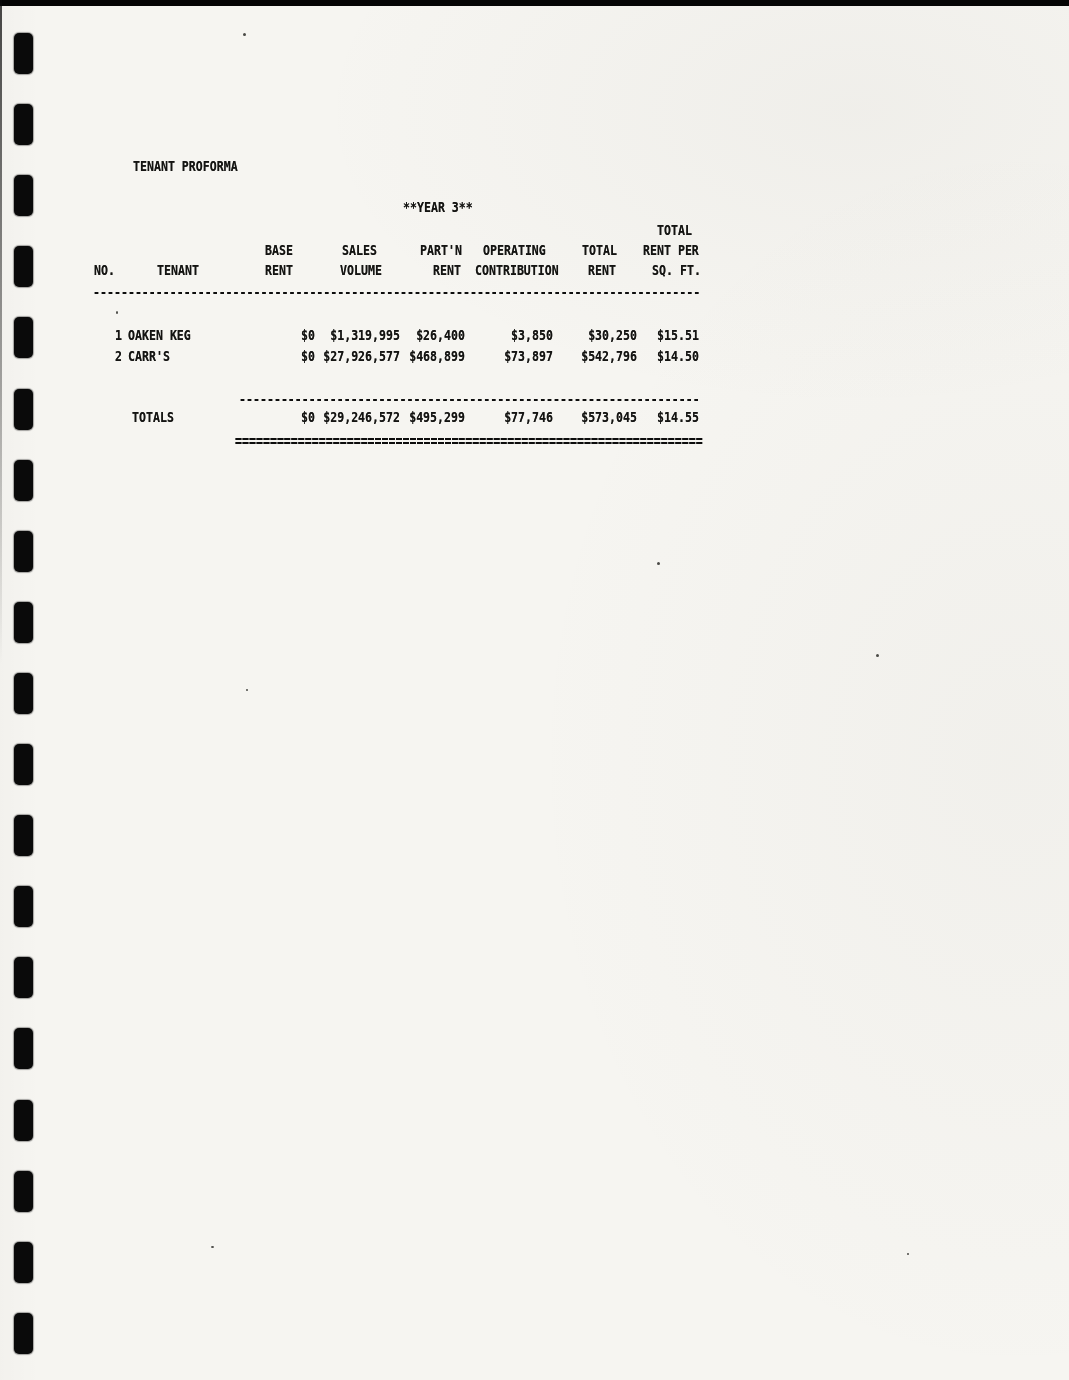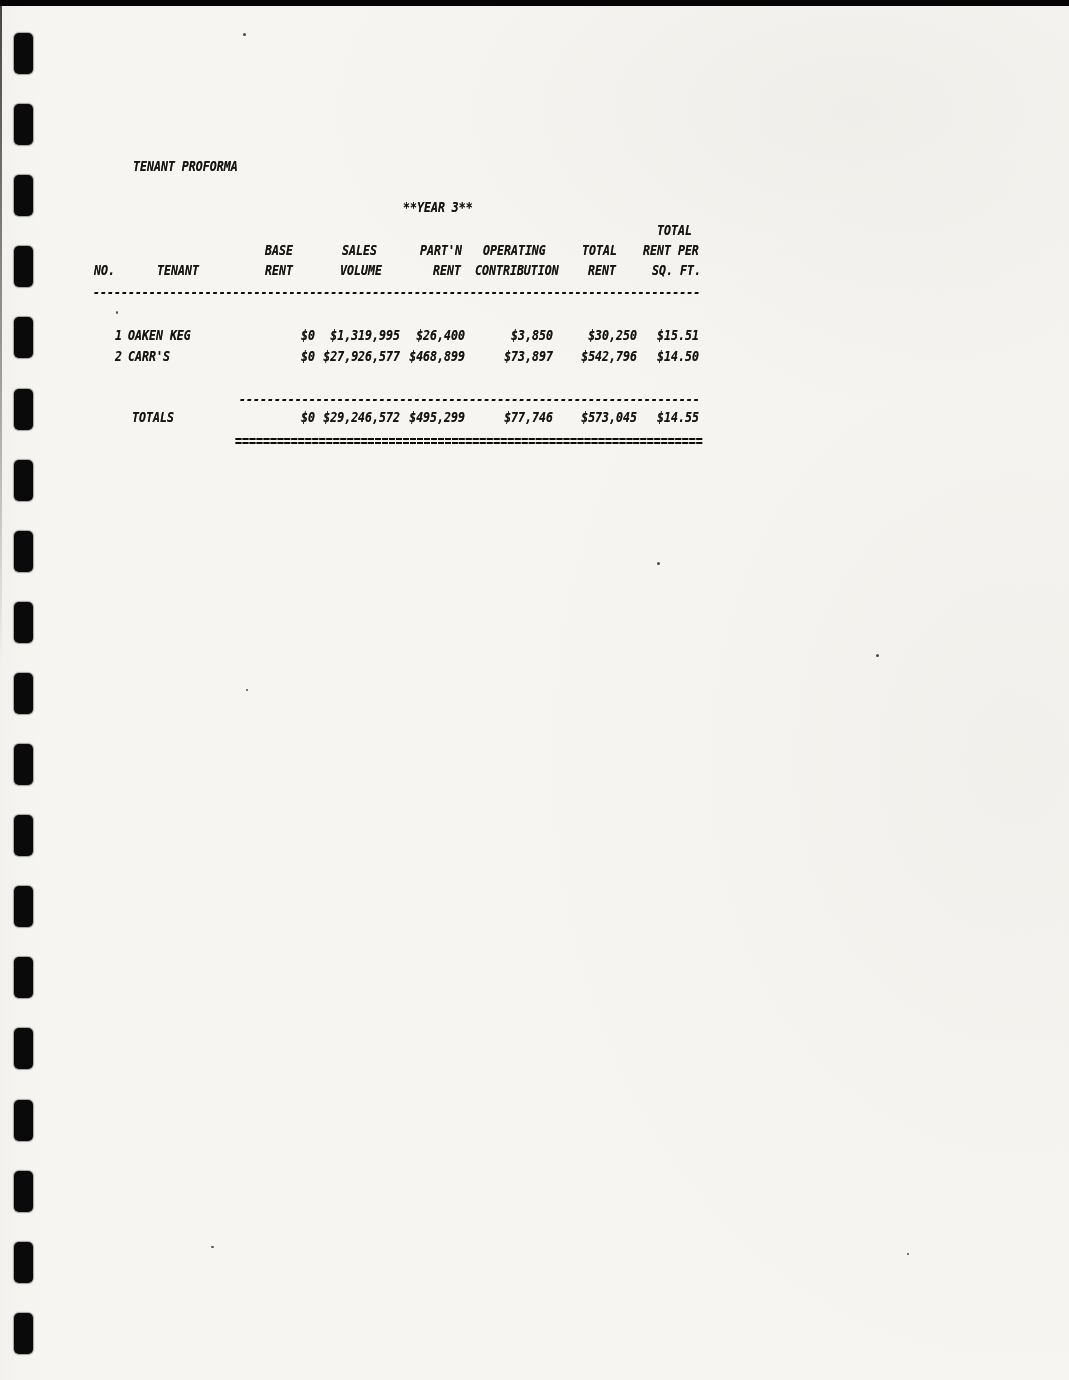--- a/index.html
+++ b/index.html
@@ -8,21 +8,20 @@
     font-family:"DejaVu Sans Mono","Liberation Mono",monospace;
     background:#e9e8e4;
   }
   .page {
     position:relative; width:1069px; height:1380px; overflow:hidden;
     background-color:#f6f5f1;
     background-image:
       radial-gradient(ellipse 900px 500px at 80% 8%, rgba(120,115,105,0.05), transparent 60%),
       radial-gradient(ellipse 700px 900px at 95% 55%, rgba(120,115,105,0.04), transparent 70%),
       linear-gradient(to right, rgba(0,0,0,0.015), transparent 40px);
-    font-style: italic;
   }
   
   .top-bar { position:absolute; top:0; left:0; width:1069px; height:6px; background:#050505; }
   .left-edge-line {
     position:absolute; top:0; left:0; width:2px; height:700px;
     background:linear-gradient(to bottom, rgba(10,10,10,0.75), rgba(10,10,10,0.35) 55%, rgba(10,10,10,0) 95%);
   }
   
   .hole {
     position:absolute; left:14px; width:19px; height:41px;

